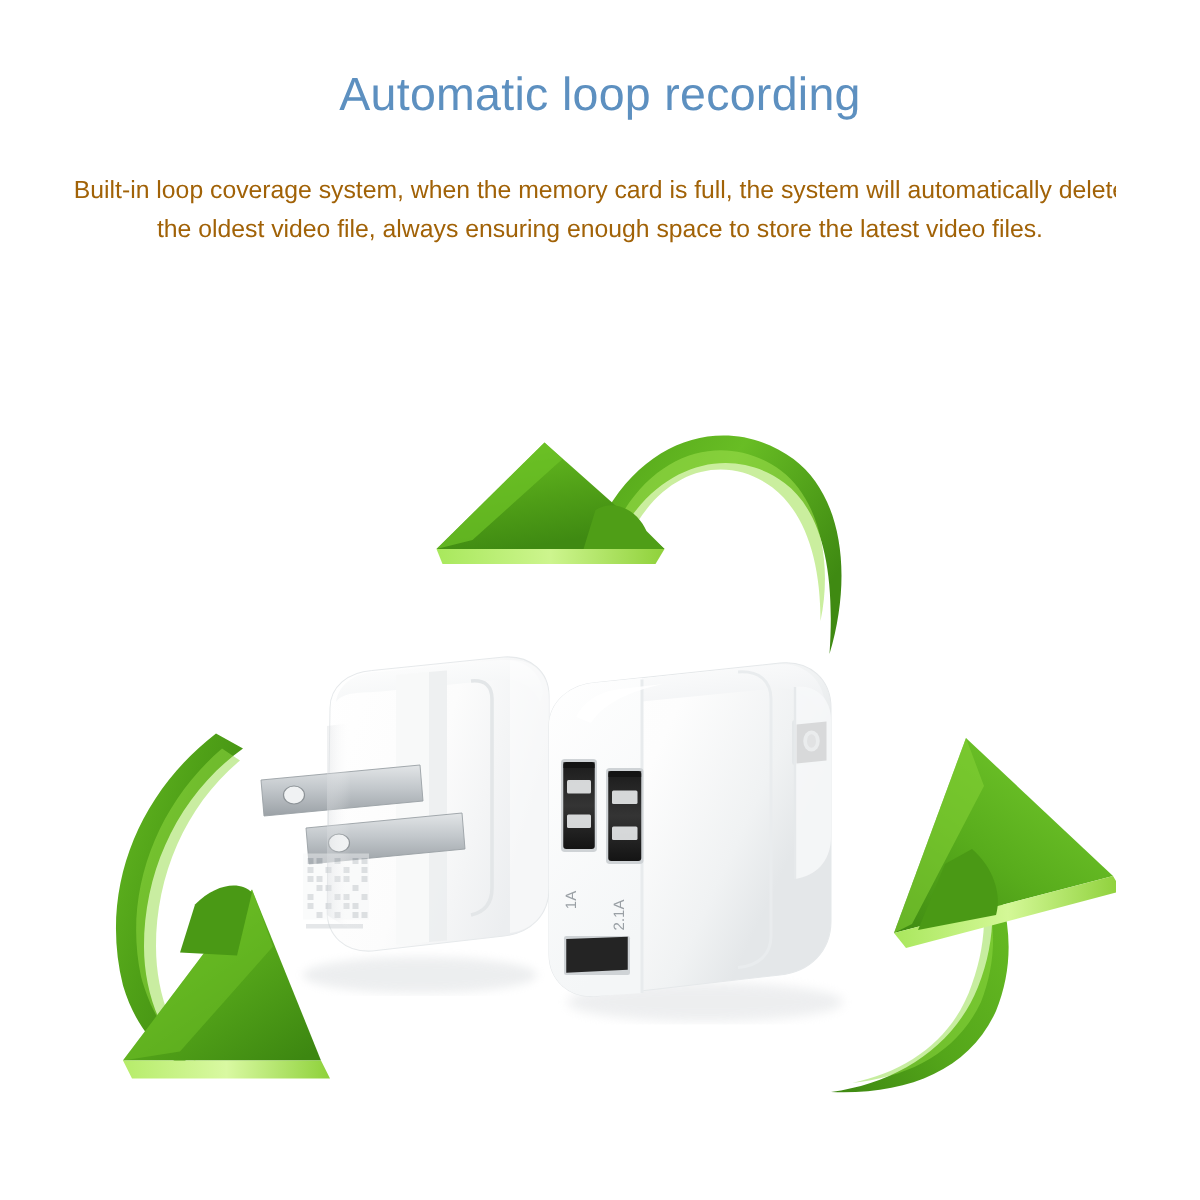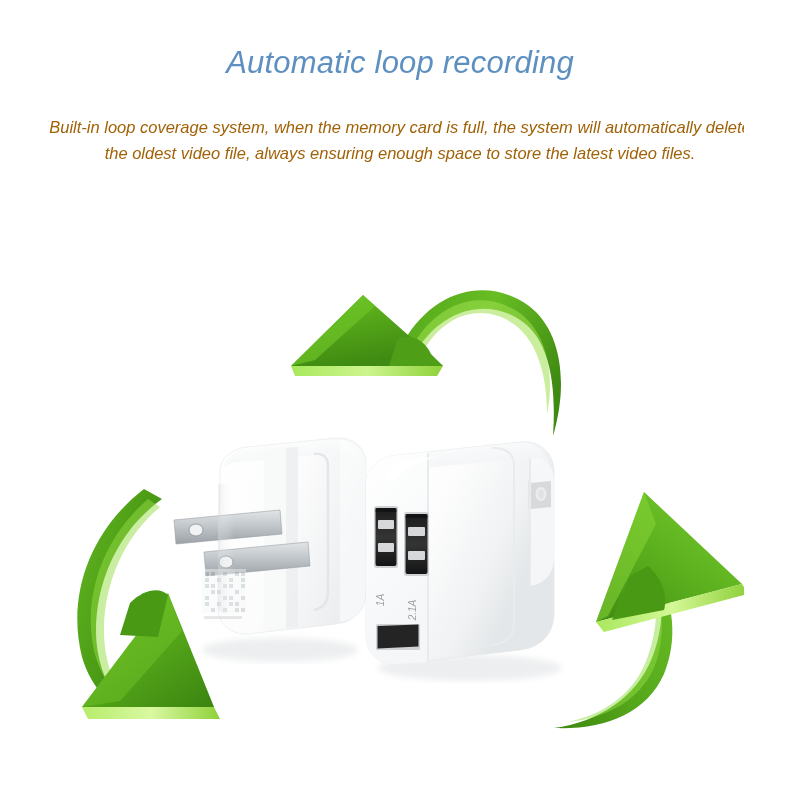--- a/index.html
+++ b/index.html
@@ -9,21 +9,20 @@
   }
   body {
     font-family: "Liberation Sans", sans-serif;
   }
   #stage {
     position: relative;
     width: 744px;
     height: 800px;
     background: #ffffff;
     overflow: hidden;
-    font-style: italic;
   }
 
   
   #text-block {
     position: absolute;
     left: 0;
     top: 0;
     width: 800px;
   }
   #page-title {

